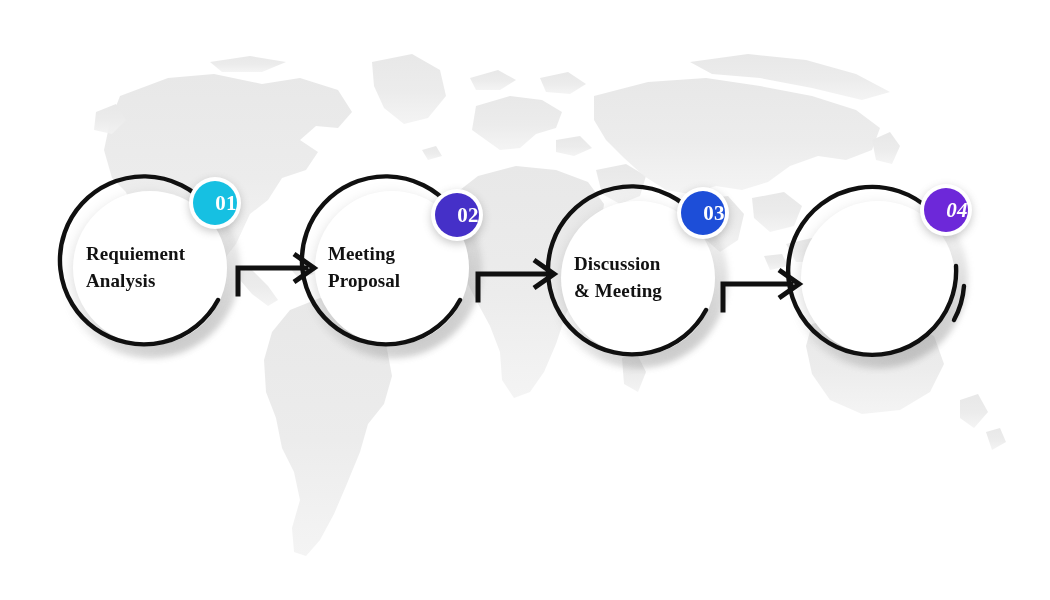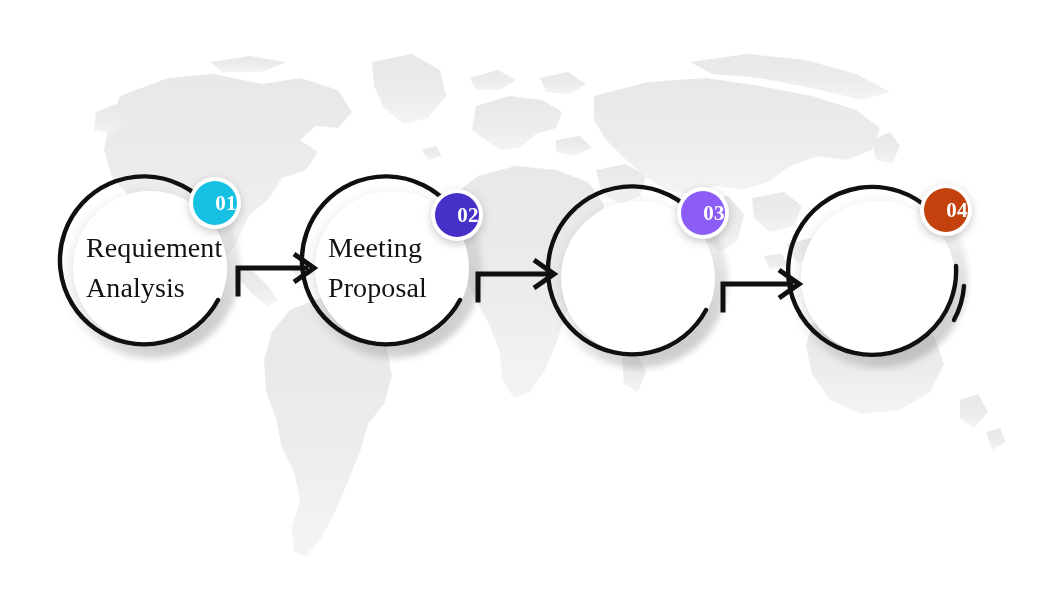--- a/index.html
+++ b/index.html
@@ -89,22 +89,22 @@
   .step-label {
     position: absolute;
     left: 30px;
     top: 58px;
     width: 150px;
     height: 84px;
     display: flex;
     flex-direction: column;
     justify-content: center;
     font-family: "Liberation Serif", serif;
-    font-weight: normal;
-    font-size: 28px;
+    font-weight: bold;
+    font-size: 19px;
     line-height: 1.42;
     color: #121212;
     letter-spacing: 0.1px;
     white-space: pre-line;
     text-align: left;
     padding-left: 6px;
     box-sizing: border-box;
   }
 
   
@@ -261,35 +261,37 @@
         </div>
       </div>
     </div>
 
     <div class="step-node" style="left:538px; top:178px;">
       <div class="disc-shadow"></div>
       <div class="disc-white"></div>
       <svg class="ring-svg" viewBox="0 0 200 200" xmlns="http://www.w3.org/2000/svg">
         <path d="M 158 38 A 84 84 0 1 0 168 132" fill="none" stroke="#101010" stroke-width="4.4" stroke-linecap="round"></path>
       </svg>
+      <div class="step-label">Discussion
+&amp; Meeting</div>
       <div class="step-badge" style="left:139px; top:9px;">
-        <div class="badge-fill" style="background:#8b5cf6;">
+        <div class="badge-fill" style="background:#1d4ed8;">
           <span>03</span>
         </div>
       </div>
     </div>
 
     <div class="step-node" style="left:778px; top:178px;">
       <div class="disc-shadow"></div>
       <div class="disc-white"></div>
       <svg class="ring-svg" viewBox="0 0 200 200" xmlns="http://www.w3.org/2000/svg">
         <path d="M 152 32 A 84 84 0 1 0 178 88" fill="none" stroke="#101010" stroke-width="4.4" stroke-linecap="round"></path>
         <path d="M 186 108 A 84 84 0 0 1 176 142" fill="none" stroke="#101010" stroke-width="4.4" stroke-linecap="round"></path>
       </svg>
       <div class="step-badge" style="left:142px; top:6px;">
-        <div class="badge-fill" style="background:#c2410c;">
+        <div class="badge-fill" style="background:#6d28d9;font-style:italic;">
           <span>04</span>
         </div>
       </div>
     </div>
 
   </div>
 </div>
 
 </body></html>

